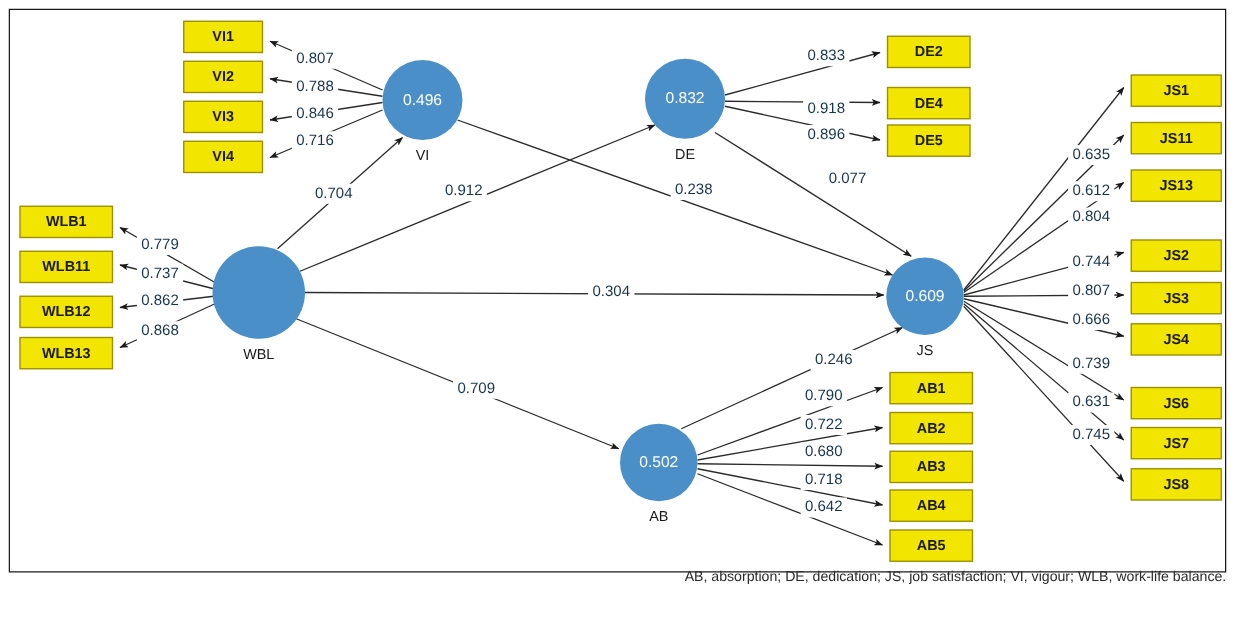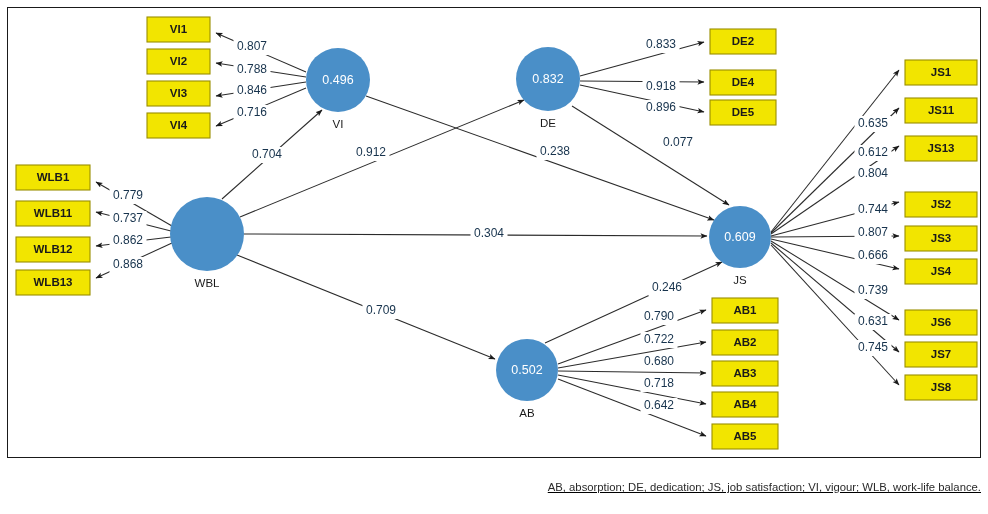--- a/index.html
+++ b/index.html
@@ -70,23 +70,22 @@
   .edge-label {
     font-family: "Liberation Sans", sans-serif;
     font-size: 12px;
     fill: #17334d;
     text-anchor: middle;
     dominant-baseline: middle;
   }
   .caption-area {
     position: absolute;
     left: 7px;
-    top: 481px;
+    top: 456px;
     width: 974px;
-    text-decoration: underline;
   }
   .caption-legend {
     font-family: "Liberation Sans", sans-serif;
     font-size: 11.3px;
     color: #2a2a2a;
     margin: 0 0 9px 0;
     line-height: 1.2;
   }
   .caption-title {
     font-family: "Liberation Sans", sans-serif;

